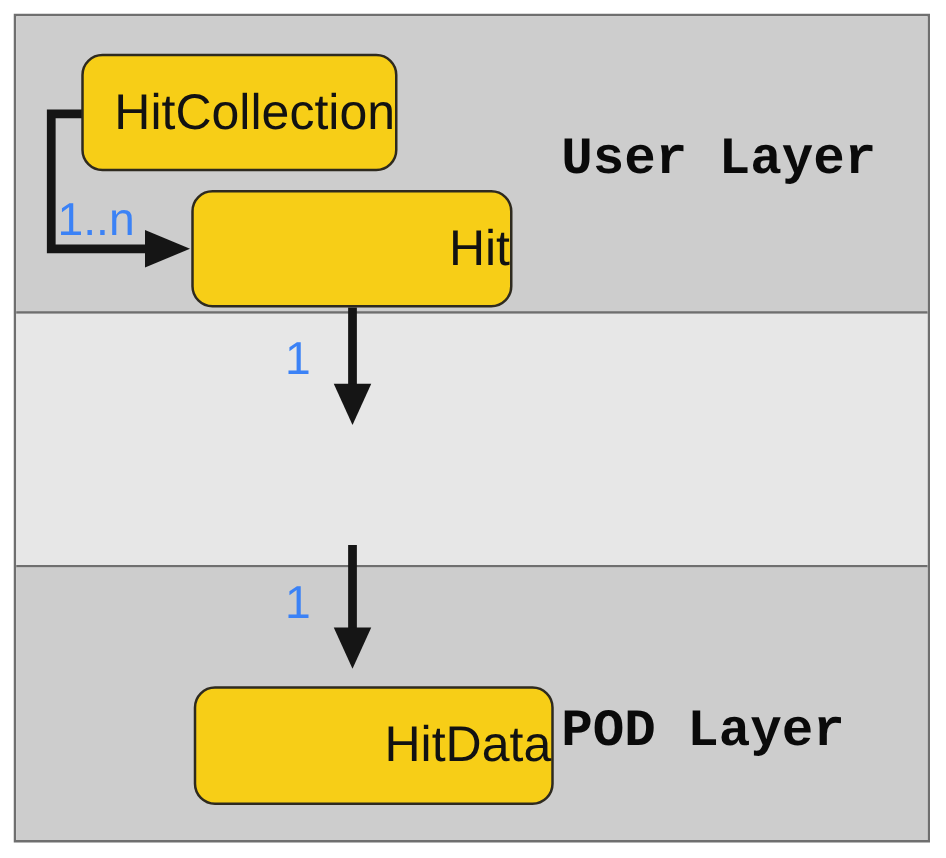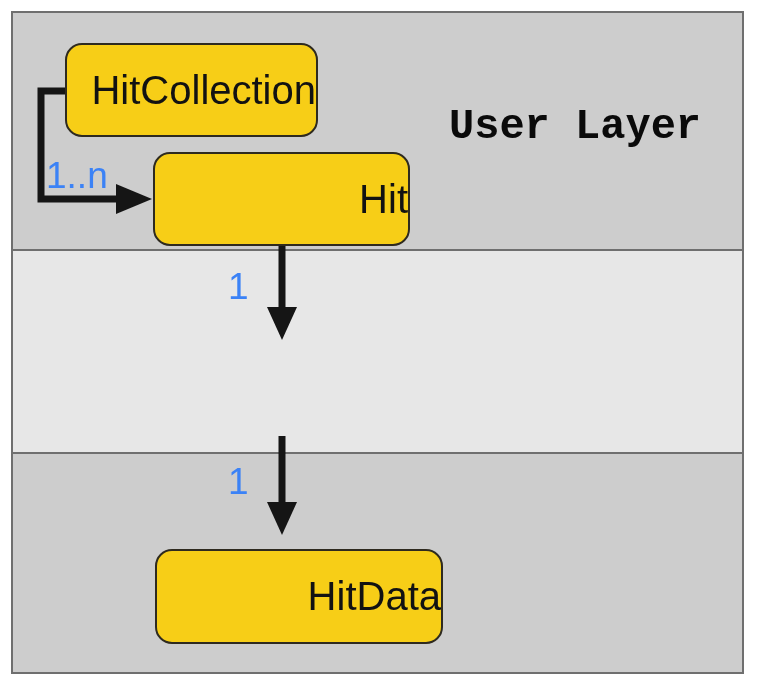--- a/index.html
+++ b/index.html
@@ -126,18 +126,19 @@
     <span>HitCollection</span>
   </div>
   <div class="node node-hit">
     <span>Hit</span>
   </div>
   <div class="node node-hitdata">
     <span>HitData</span>
   </div>
 
   <div class="layer-label label-user">User Layer</div>
+  <div class="layer-label label-pod">POD Layer</div>
 
   <div class="edge-label edge-label-1n">1..n</div>
   <div class="edge-label edge-label-a">1</div>
   <div class="edge-label edge-label-b">1</div>
 
 </div>
 
 </body></html>

